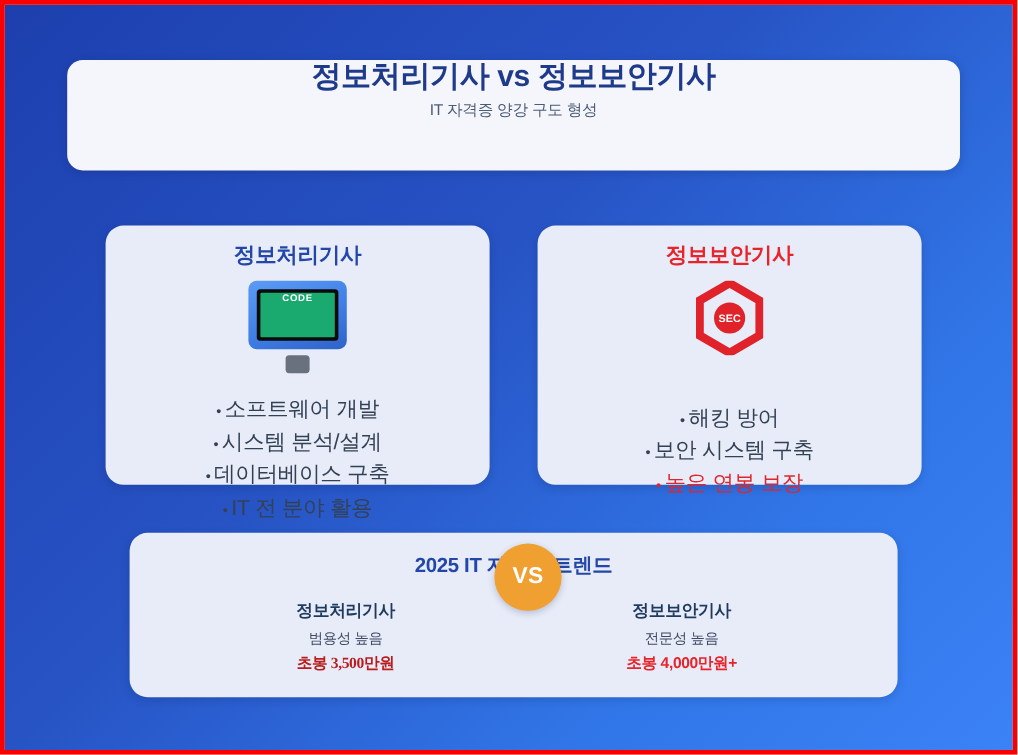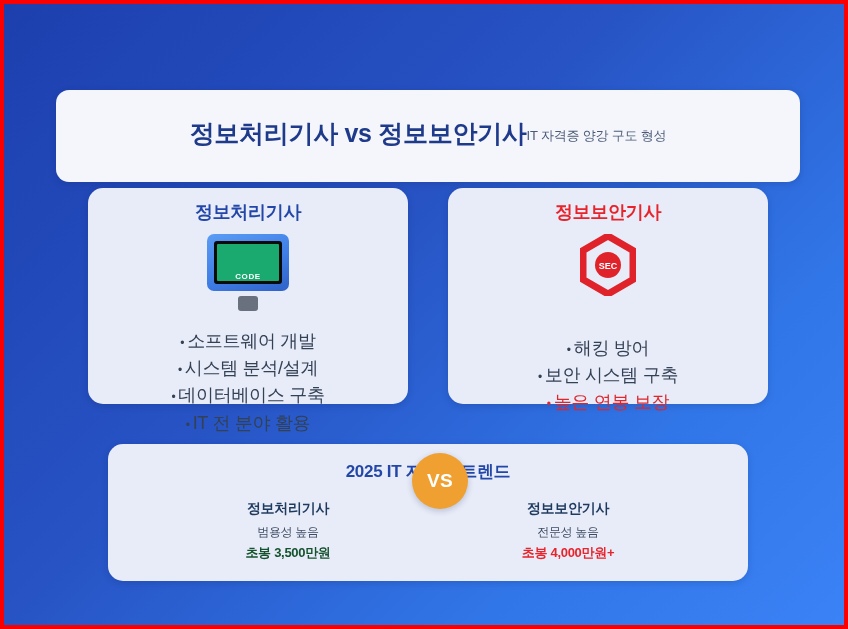--- a/index.html
+++ b/index.html
@@ -26,25 +26,23 @@
   
   .header-card {
     position: absolute;
     left: 52px;
     top: 46px;
     width: 744px;
     height: 92px;
     background: #f5f6fb;
     border-radius: 13px;
     display: flex;
-    flex-direction: row;
+    flex-direction: column;
     align-items: center;
-    justify-content: center;
     box-shadow: 0 2px 7px rgba(10, 25, 80, 0.18);
-    margin-top: 40px;
   }
   .header-title {
     font-size: 25px;
     font-weight: bold;
     color: #1e3a8a;
     letter-spacing: -0.3px;
     line-height: 1.15;
     margin: 0 0 6px 0;
     text-align: center;
   }
@@ -116,21 +114,21 @@
     border-radius: 3px;
     box-sizing: border-box;
     padding: 3px;
   }
   .monitor-screen {
     width: 100%;
     height: 100%;
     background: #1aa96e;
     border-radius: 1px;
     display: flex;
-    align-items: flex-end;
+    align-items: flex-start;
     justify-content: center;
   }
   .monitor-screen-text {
     color: #ffffff;
     font-size: 8px;
     font-weight: bold;
     letter-spacing: 0.6px;
     font-family: "Liberation Sans", "DejaVu Sans", sans-serif;
   }
   .monitor-stand {
@@ -246,21 +244,21 @@
     line-height: 1.45;
     margin: 0 0 3px 0;
   }
   .trend-col-salary {
     font-size: 13px;
     font-weight: bold;
     letter-spacing: -0.3px;
     line-height: 1.45;
     margin: 0;
   }
-  .trend-col-salary.green { color: #14532d; }
+  .trend-col-salary.green { color: #b91c1c; font-family: Liberation Serif, serif; }
   .trend-col-salary.red   { color: #e8232a; }
 </style>
 </head>
 <body>
 
 <div class="infographic">
 
   <div class="header-card">
     <h1 class="header-title">정보처리기사 vs 정보보안기사</h1>
     <p class="header-subtitle">IT 자격증 양강 구도 형성</p>

